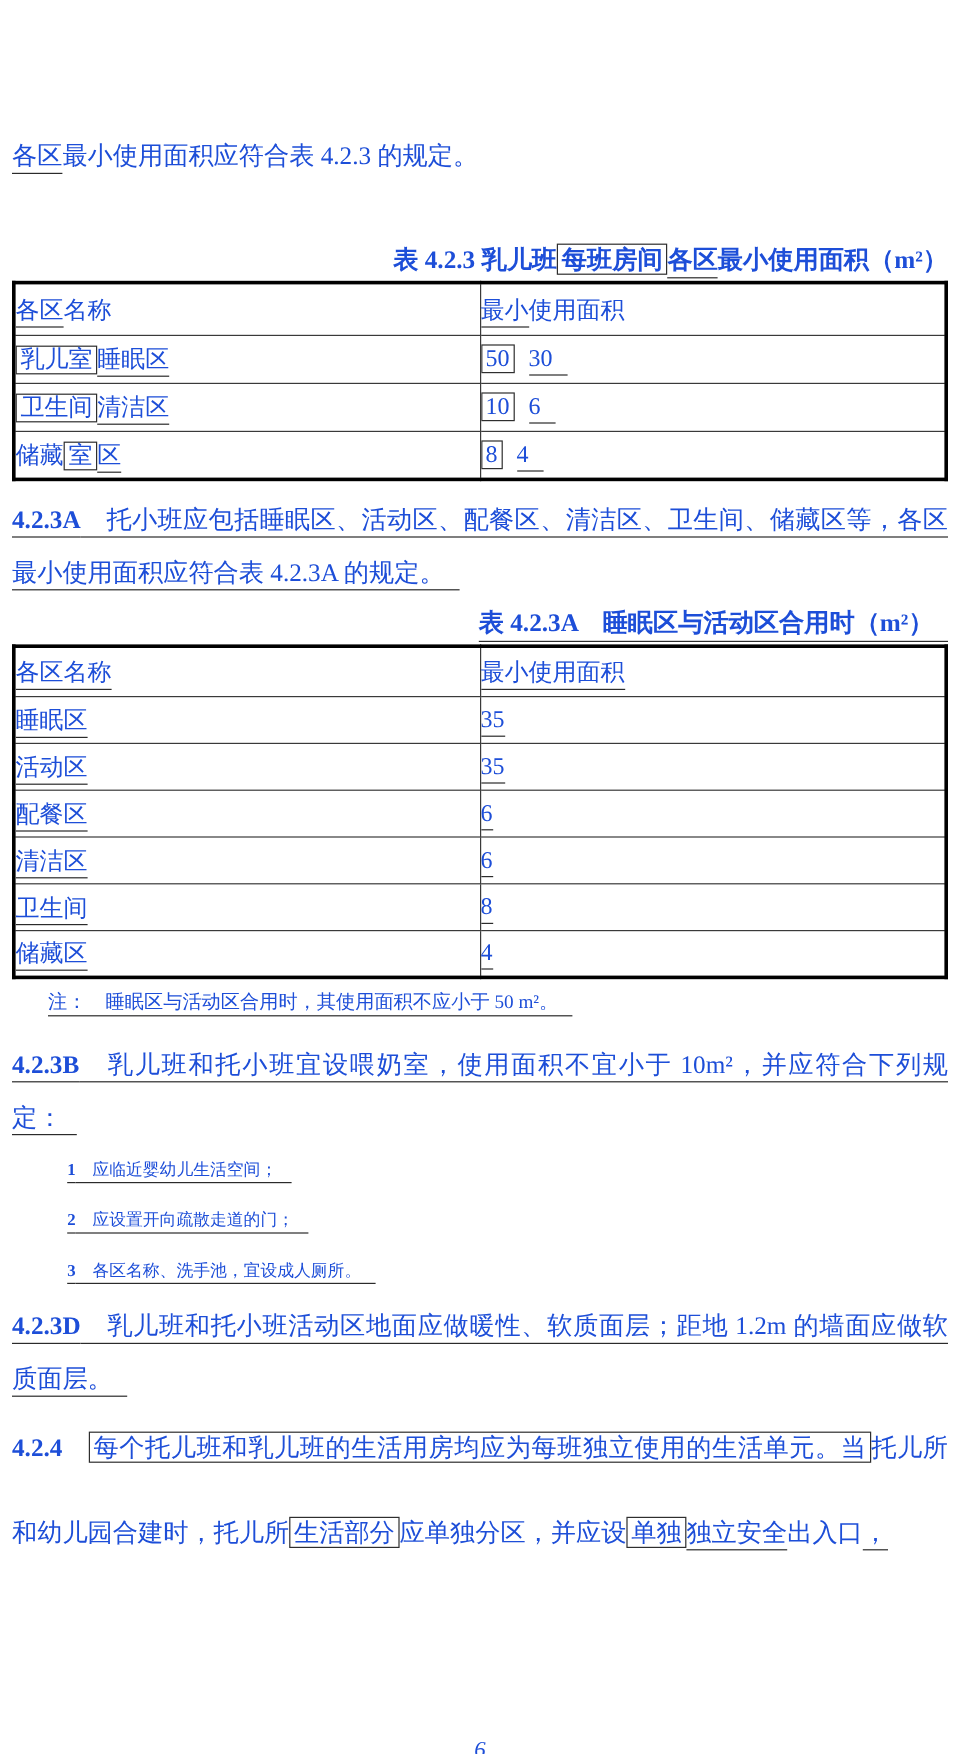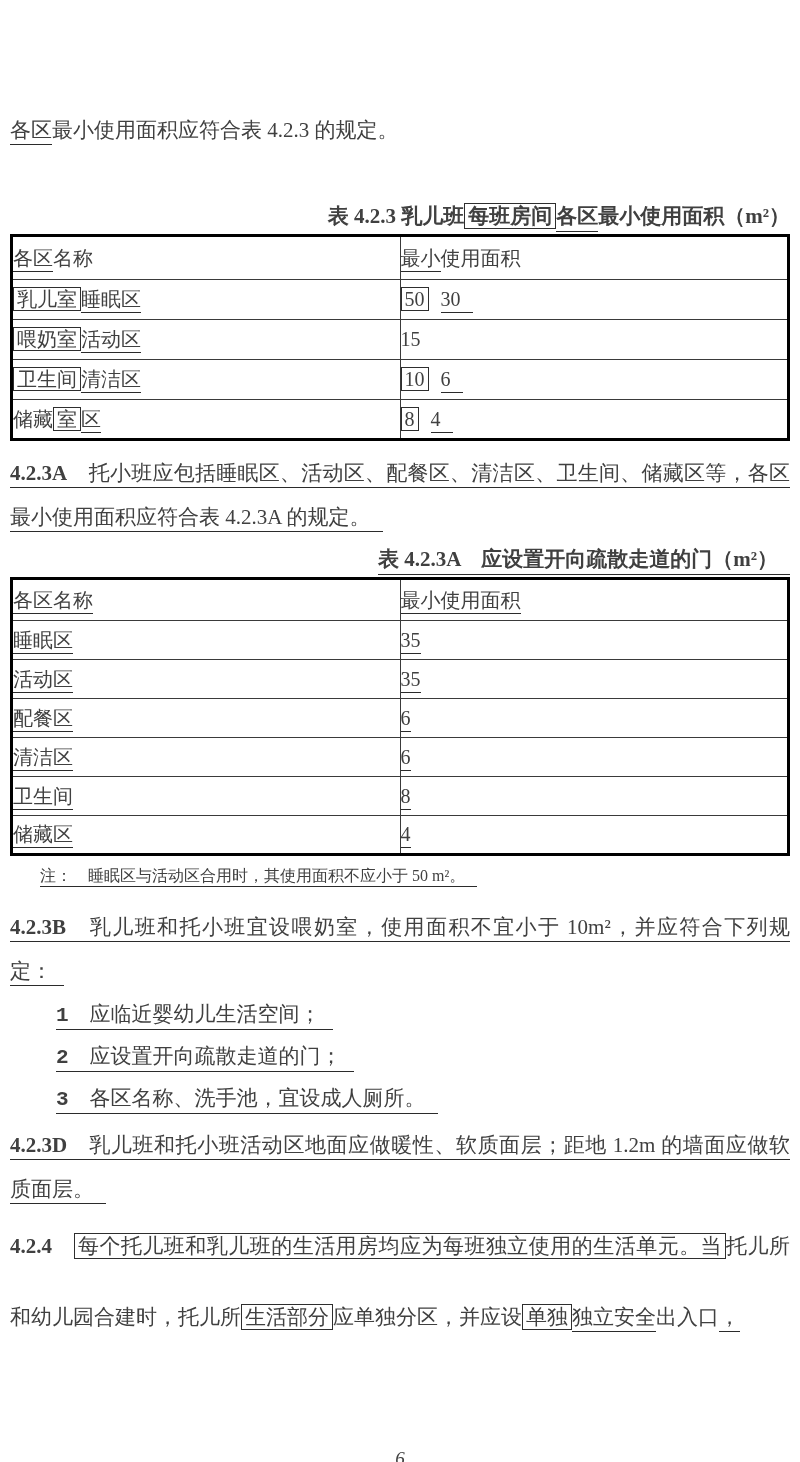--- a/index.html
+++ b/index.html
@@ -1,25 +1,25 @@
 <!DOCTYPE html>
 <html><head>
 <meta charset="utf-8">
 <style>
   * { margin:0; padding:0; box-sizing:border-box; }
   html,body { background:#ffffff; }
   .page {
     position:relative; width:800px; height:1462px; margin:0 auto;
-    background:#fff; color:#404040; overflow:hidden;
+    background:#fff; color:#1d4ed8; overflow:hidden;
     font-family:"Liberation Serif","DejaVu Serif",serif;
   }
   .content { padding:0 10px; }
 
   .para { font-size:21px; line-height:44px; text-align:justify; }
-  .item { font-size:21px; line-height:42px; padding-left:46px;font-family:Liberation Mono, monospace; }
+  .item { font-size:14px; line-height:42px; padding-left:46px; }
 
   
   .run-b { font-weight:bold; }
   .run-u { border-bottom:1.6px solid #2b2b2b; padding-bottom:2px; }
   .run-x { border:1.4px solid #2e2e2e; padding:0 3px; }
   .run-w { padding-right:12px; }
   .run-g { margin-left:12px; }
 
   .tbl-title { text-align:right; font-size:21px; line-height:36px; }
   .tbl-title .run-u { padding-bottom:3px; }
@@ -71,37 +71,33 @@
       <tbody>
         <tr class="hdr">
           <td><span class="run-u">各区</span><span>名称</span></td>
           <td><span class="run-u">最小</span><span>使用面积</span></td>
         </tr>
         <tr class="row">
           <td><span class="run-x">乳儿室</span><span class="run-u">睡眠区</span></td>
           <td class="val"><span class="run-x">50</span><span class="run-g run-u run-w">30</span></td>
         </tr>
         <tr class="row">
-          <td><span class="run-x">喂奶室</span><span class="run-u">活动区</span></td>
-          <td class="val"><span>15</span></td>
-        </tr>
-        <tr class="row">
           <td><span class="run-x">卫生间</span><span class="run-u">清洁区</span></td>
           <td class="val"><span class="run-x">10</span><span class="run-g run-u run-w">6</span></td>
         </tr>
         <tr class="row">
           <td><span>储藏</span><span class="run-x">室</span><span class="run-u">区</span></td>
           <td class="val"><span class="run-x">8</span><span class="run-g run-u run-w">4</span></td>
         </tr>
       </tbody>
     </table>
 
     <p class="para m-paraA"><span class="run-b run-u">4.2.3A</span><span class="run-u run-w">　托小班应包括睡眠区、活动区、配餐区、清洁区、卫生间、储藏区等，各区最小使用面积应符合表 4.2.3A 的规定。</span></p>
 
-    <div class="tbl-title m-title2"><span class="run-b run-u run-w">表 4.2.3A　应设置开向疏散走道的门（m²）</span></div>
+    <div class="tbl-title m-title2"><span class="run-b run-u run-w">表 4.2.3A　睡眠区与活动区合用时（m²）</span></div>
 
     <table class="doc-table m-table2" id="table-423A">
       <tbody>
         <tr class="hdr">
           <td><span class="run-u">各区名称</span></td>
           <td><span class="run-u">最小使用面积</span></td>
         </tr>
         <tr class="row">
           <td><span class="run-u">睡眠区</span></td>
           <td class="val"><span class="run-u">35</span></td>

